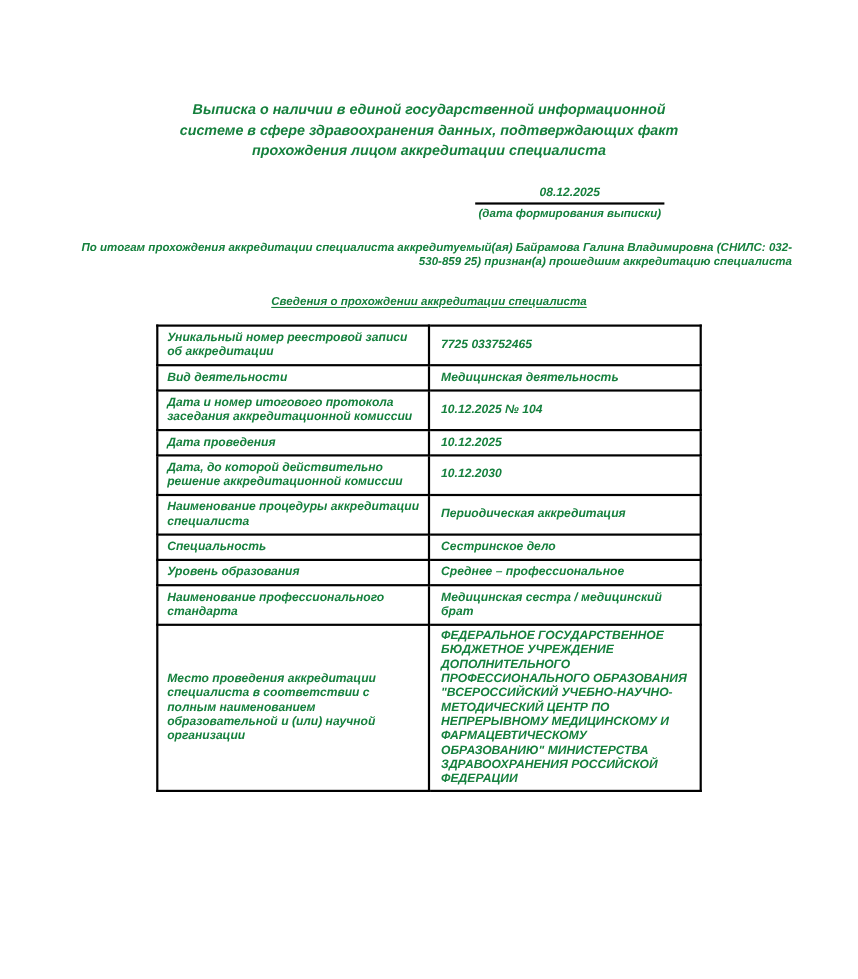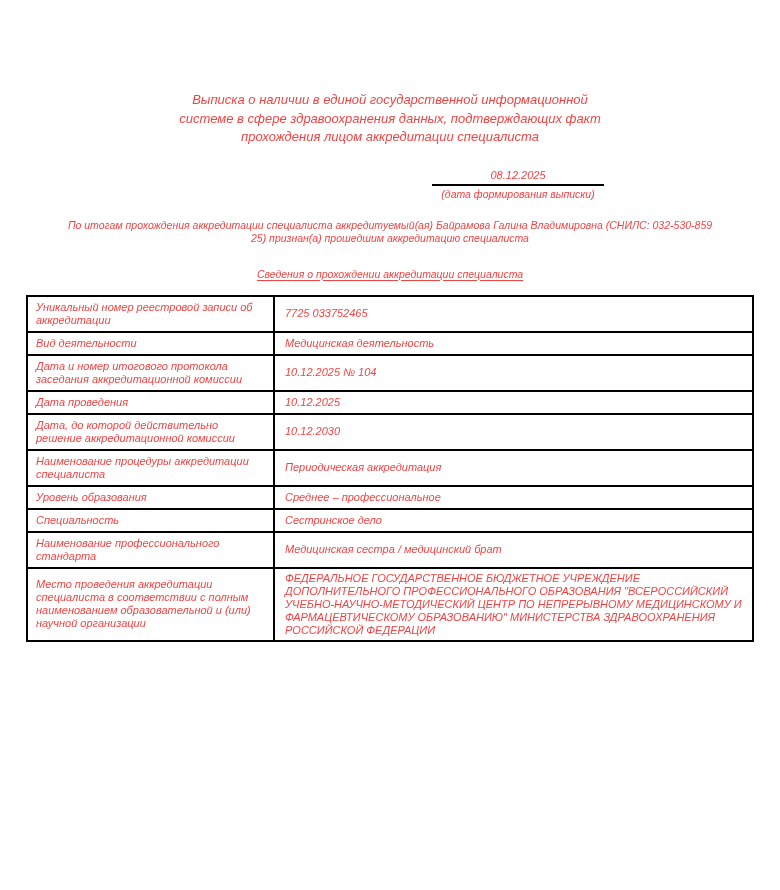--- a/index.html
+++ b/index.html
@@ -7,23 +7,23 @@
     padding: 0;
     background: #ffffff;
   }
   .page {
     position: relative;
     width: 780px;
     height: 890px;
     background: #ffffff;
     overflow: hidden;
     font-family: "Liberation Sans", sans-serif;
-    font-weight: 400;
+    font-weight: 700;
     font-style: italic;
-    color: #ef4444;
+    color: #15803d;
   }
   .doc-title {
     padding-top: 91px;
     margin: 0 auto;
     width: 580px;
     text-align: center;
     font-size: 13px;
     line-height: 18.5px;
   }
   .doc-title .t-line { display: block; }
@@ -40,40 +40,40 @@
   }
   .date-caption {
     display: block;
     font-size: 10.5px;
     padding-top: 2px;
     white-space: nowrap;
   }
   .intro {
     margin: 19px auto 0;
     width: 660px;
-    text-align: center;
+    text-align: right;
     font-size: 10.5px;
     line-height: 13px;
   }
   .section-title {
     margin-top: 23px;
     text-align: center;
     font-size: 10.5px;
   }
   .section-title span {
     text-decoration: underline;
     text-underline-offset: 2px;
   }
   .registry-heading {
     margin-top: 9px;
     text-align: center;
     font-size: 13.5px;
   }
   table.acc-table {
-    width: 728px;
+    width: 496px;
     margin: 15px auto 16px;
     border-collapse: collapse;
     table-layout: fixed;
   }
   table.acc-table td {
     border: 2px solid #000000;
     font-size: 11px;
     line-height: 13px;
     vertical-align: middle;
     padding: 3px 8px;
@@ -127,26 +127,26 @@
       </tr>
       <tr class="row-tall">
         <td class="col-label">Дата, до которой действительно решение аккредитационной комиссии</td>
         <td class="col-value">10.12.2030</td>
       </tr>
       <tr class="row-tall">
         <td class="col-label">Наименование процедуры аккредитации специалиста</td>
         <td class="col-value">Периодическая аккредитация</td>
       </tr>
       <tr class="row-short">
+        <td class="col-label">Специальность</td>
+        <td class="col-value">Сестринское дело</td>
+      </tr>
+      <tr class="row-short">
         <td class="col-label">Уровень образования</td>
         <td class="col-value">Среднее – профессиональное</td>
-      </tr>
-      <tr class="row-short">
-        <td class="col-label">Специальность</td>
-        <td class="col-value">Сестринское дело</td>
       </tr>
       <tr class="row-tall">
         <td class="col-label">Наименование профессионального стандарта</td>
         <td class="col-value">Медицинская сестра / медицинский брат</td>
       </tr>
       <tr>
         <td class="col-label">Место проведения аккредитации специалиста в соответствии с полным наименованием образовательной и (или) научной организации</td>
         <td class="col-value">ФЕДЕРАЛЬНОЕ ГОСУДАРСТВЕННОЕ БЮДЖЕТНОЕ УЧРЕЖДЕНИЕ ДОПОЛНИТЕЛЬНОГО ПРОФЕССИОНАЛЬНОГО ОБРАЗОВАНИЯ "ВСЕРОССИЙСКИЙ УЧЕБНО-НАУЧНО-МЕТОДИЧЕСКИЙ ЦЕНТР ПО НЕПРЕРЫВНОМУ МЕДИЦИНСКОМУ И ФАРМАЦЕВТИЧЕСКОМУ ОБРАЗОВАНИЮ" МИНИСТЕРСТВА ЗДРАВООХРАНЕНИЯ РОССИЙСКОЙ ФЕДЕРАЦИИ</td>
       </tr>
     </tbody>

